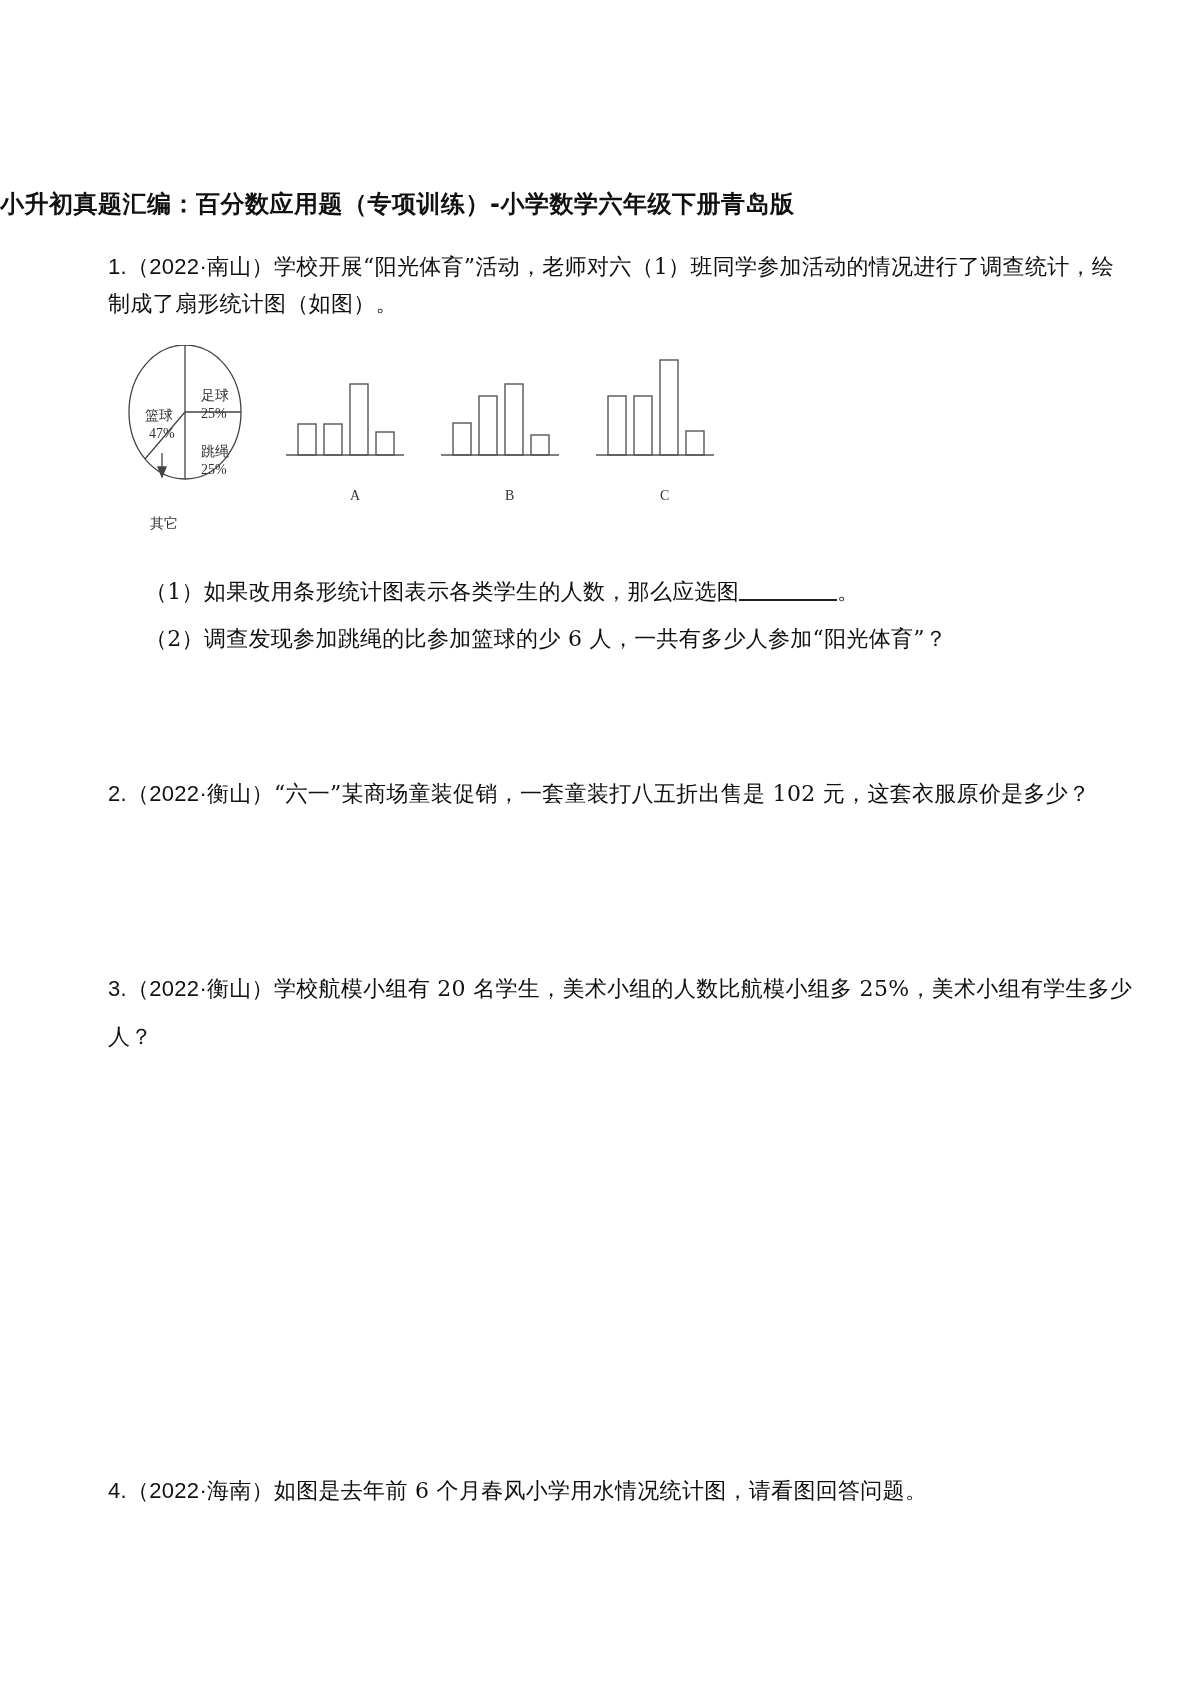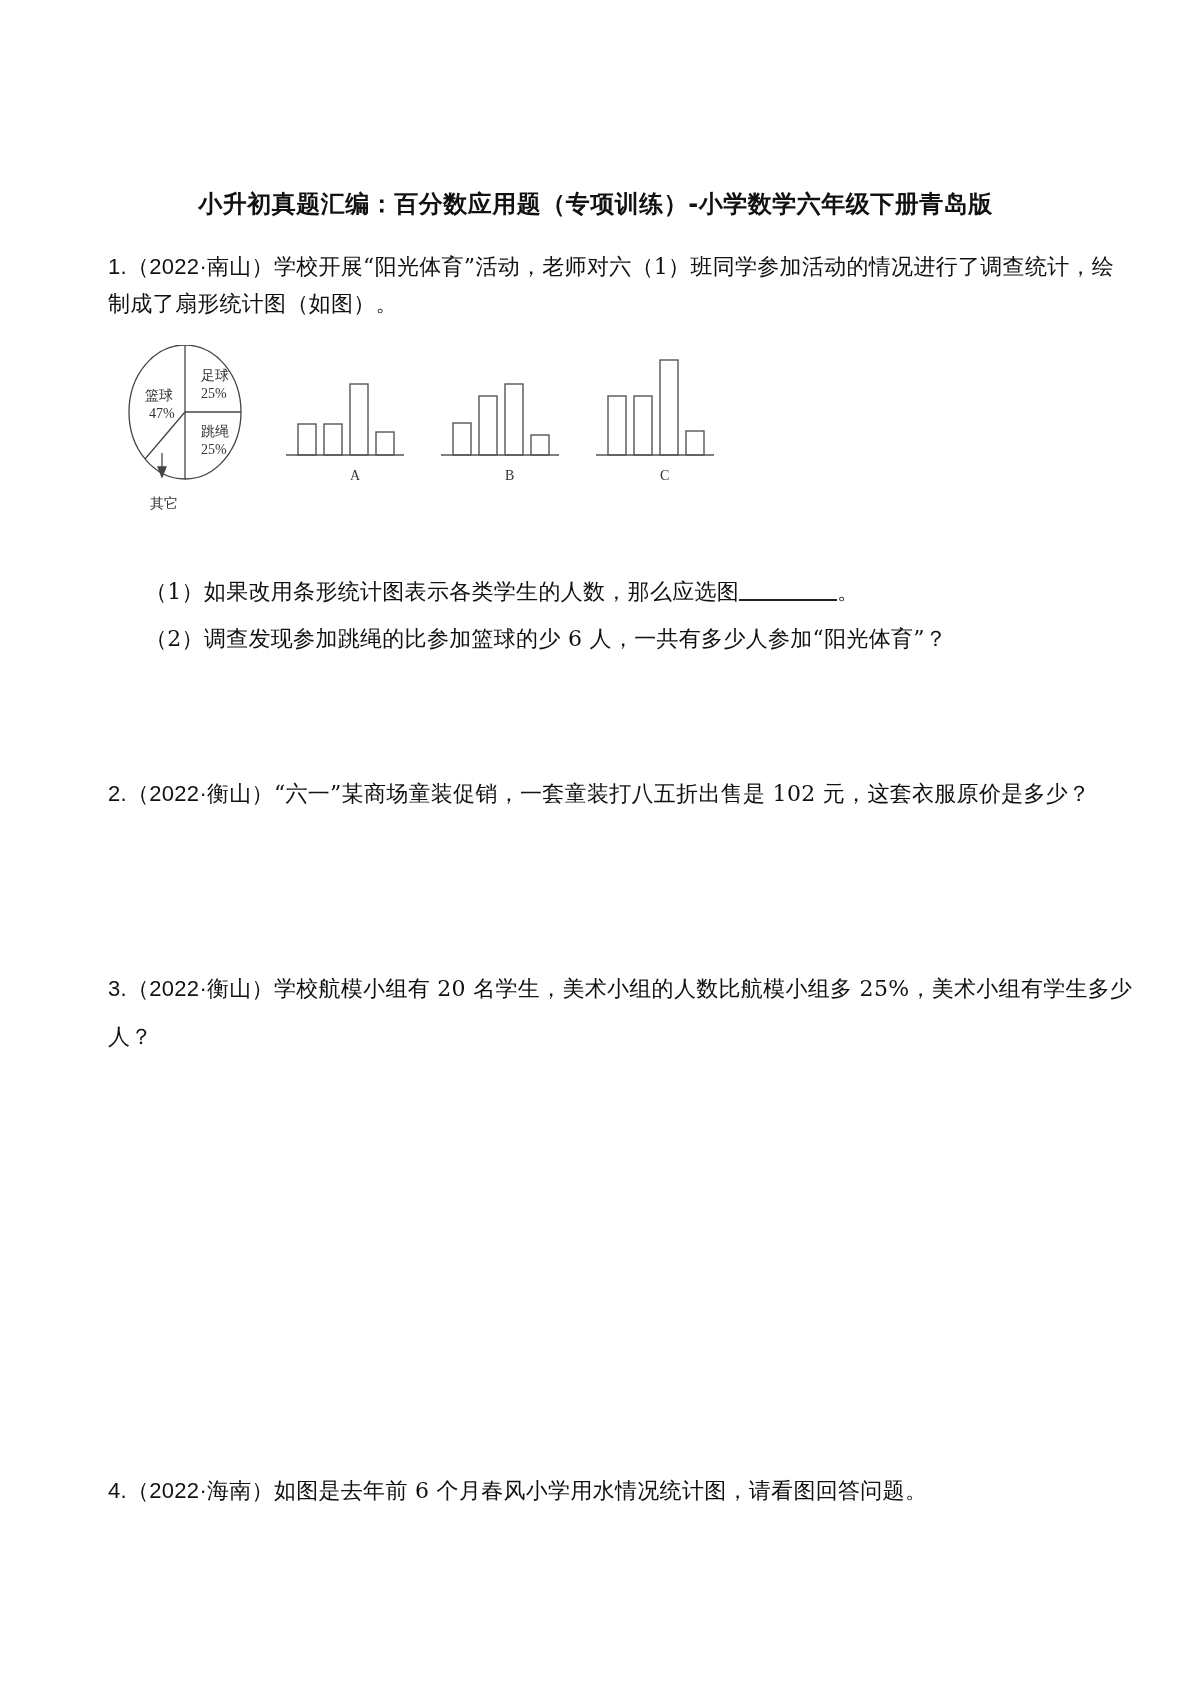--- a/index.html
+++ b/index.html
@@ -1,27 +1,27 @@
 <!DOCTYPE html>
 <html><head>
 <meta charset="utf-8">
 <style>
   html, body { margin: 0; padding: 0; background: #ffffff; }
   body { width: 1191px; height: 1684px; position: relative; overflow: hidden;
          font-family: "DejaVu Serif", "Liberation Serif", serif; color: #111; }
-  .title { position: absolute; top: 188px; left: 0; width: 1191px; text-align: center;
+  .title { position: absolute; top: 188px; left: 0; width: 1191px; text-align: left;
            font-family: "DejaVu Sans", "Liberation Sans", sans-serif; font-weight: bold;
            font-size: 24px; letter-spacing: 0.5px; color: #111; }
   .line { position: absolute; left: 108px; font-size: 22px; white-space: nowrap; letter-spacing: 0.3px; }
   .qnum { font-family: "Liberation Sans", sans-serif; }
   .src { font-family: "Liberation Sans", sans-serif; }
   .sub { left: 145px; margin-top: 37px; }
   .blank { display: inline-block; width: 98px; border-bottom: 2px solid #222; height: 18px; vertical-align: -2px; }
   .figure { position: absolute; left: 128px; top: 345px; width: 600px; height: 175px; }
-  .fig-label { position: absolute; font-size: 14px; color: #333; font-family: "Liberation Serif", serif; line-height: 18px; }
+  .fig-label { position: absolute; font-size: 14px; color: #333; font-family: "Liberation Serif", serif; line-height: 18px; margin-top: 20px; }
 </style>
 </head>
 <body>
 
 <div class="title">小升初真题汇编：百分数应用题（专项训练）-小学数学六年级下册青岛版</div>
 
 <div class="line" style="top:252px;">
   <span class="qnum">1.</span><span class="src">（2022·南山）</span><span>学校开展“阳光体育”活动，老师对六（1）班同学参加活动的情况进行了调查统计，绘</span>
 </div>
 <div class="line" style="top:289px;">制成了扇形统计图（如图）。</div>

